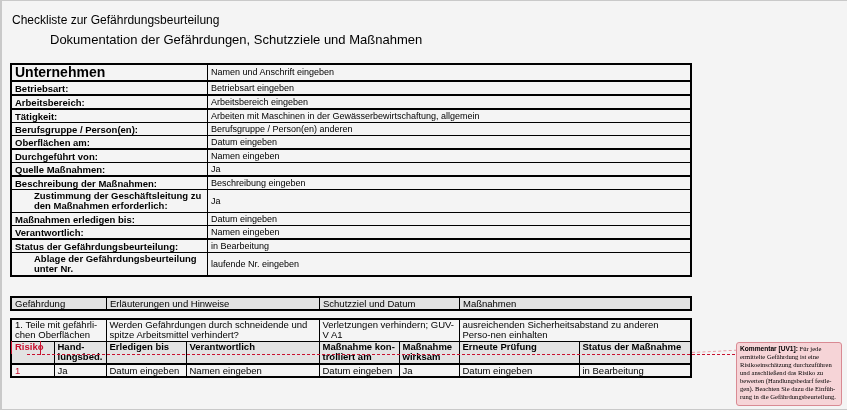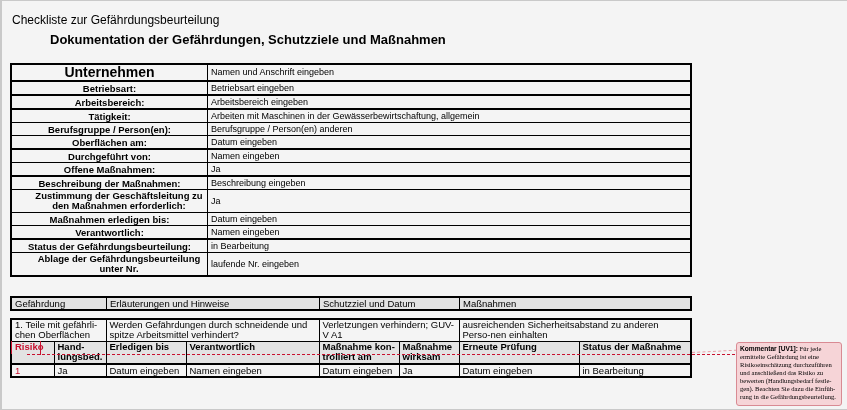--- a/index.html
+++ b/index.html
@@ -8,29 +8,29 @@
     background:#f4f4f4;
     font-family:"Liberation Sans", sans-serif;
     color:#000;
     position:relative;
   }
   .frame {
     position:absolute; left:0; top:0; width:845px; height:408px;
     border:1px solid #c9c9c9; border-left:2px solid #c9c9c9;
   }
   .subtitle { position:absolute; left:12px; top:13px; font-size:12px; }
-  .title { position:absolute; left:12px; top:32px; font-size:13px; font-weight:bold;padding-left:38px; }
+  .title { position:absolute; left:12px; top:32px; font-size:13px; font-weight:normal;padding-left:38px; }
 
   table { border-collapse:collapse; position:absolute; }
   td { padding:0 3px; vertical-align:middle; white-space:nowrap; }
 
   
   .info { left:10px; top:63px; width:682px; border:2px solid #000; }
   .info td { border:1px solid #000; font-size:9px; height:12px; line-height:11px; }
-  .info td.lbl { width:170px; font-weight:bold; font-size:9.5px;text-align:center; }
+  .info td.lbl { width:170px; font-weight:bold; font-size:9.5px; }
   .info tr.thick td { border-top:2px solid #000; }
   .info td.big { font-size:14px; font-weight:bold; height:15px; }
   .info td.two { white-space:normal; line-height:10px; height:22px;padding-left:22px; }
 
   
   .hdr { left:10px; top:296px; width:682px; border:2px solid #000; background:#e3e3e3; }
   .hdr td { border:1px solid #000; font-size:9.5px; font-weight:normal; height:11px; line-height:11px; }
 
   
   .det { left:10px; top:318px; width:682px; border:2px solid #000; }
@@ -92,21 +92,21 @@
       </tr>
   <tr>
         <td class="lbl">Oberflächen am:</td>
         <td>Datum eingeben</td>
       </tr>
   <tr class="thick">
         <td class="lbl">Durchgeführt von:</td>
         <td>Namen eingeben</td>
       </tr>
   <tr>
-        <td class="lbl">Offene Maßnahmen:</td>
+        <td class="lbl">Quelle Maßnahmen:</td>
         <td>Ja</td>
       </tr>
   <tr class="thick">
         <td class="lbl">Beschreibung der Maßnahmen:</td>
         <td>Beschreibung eingeben</td>
       </tr>
   <tr>
         <td class="lbl two">Zustimmung der Geschäftsleitung zu den Maßnahmen erforderlich:</td>
         <td>Ja</td>
       </tr>

